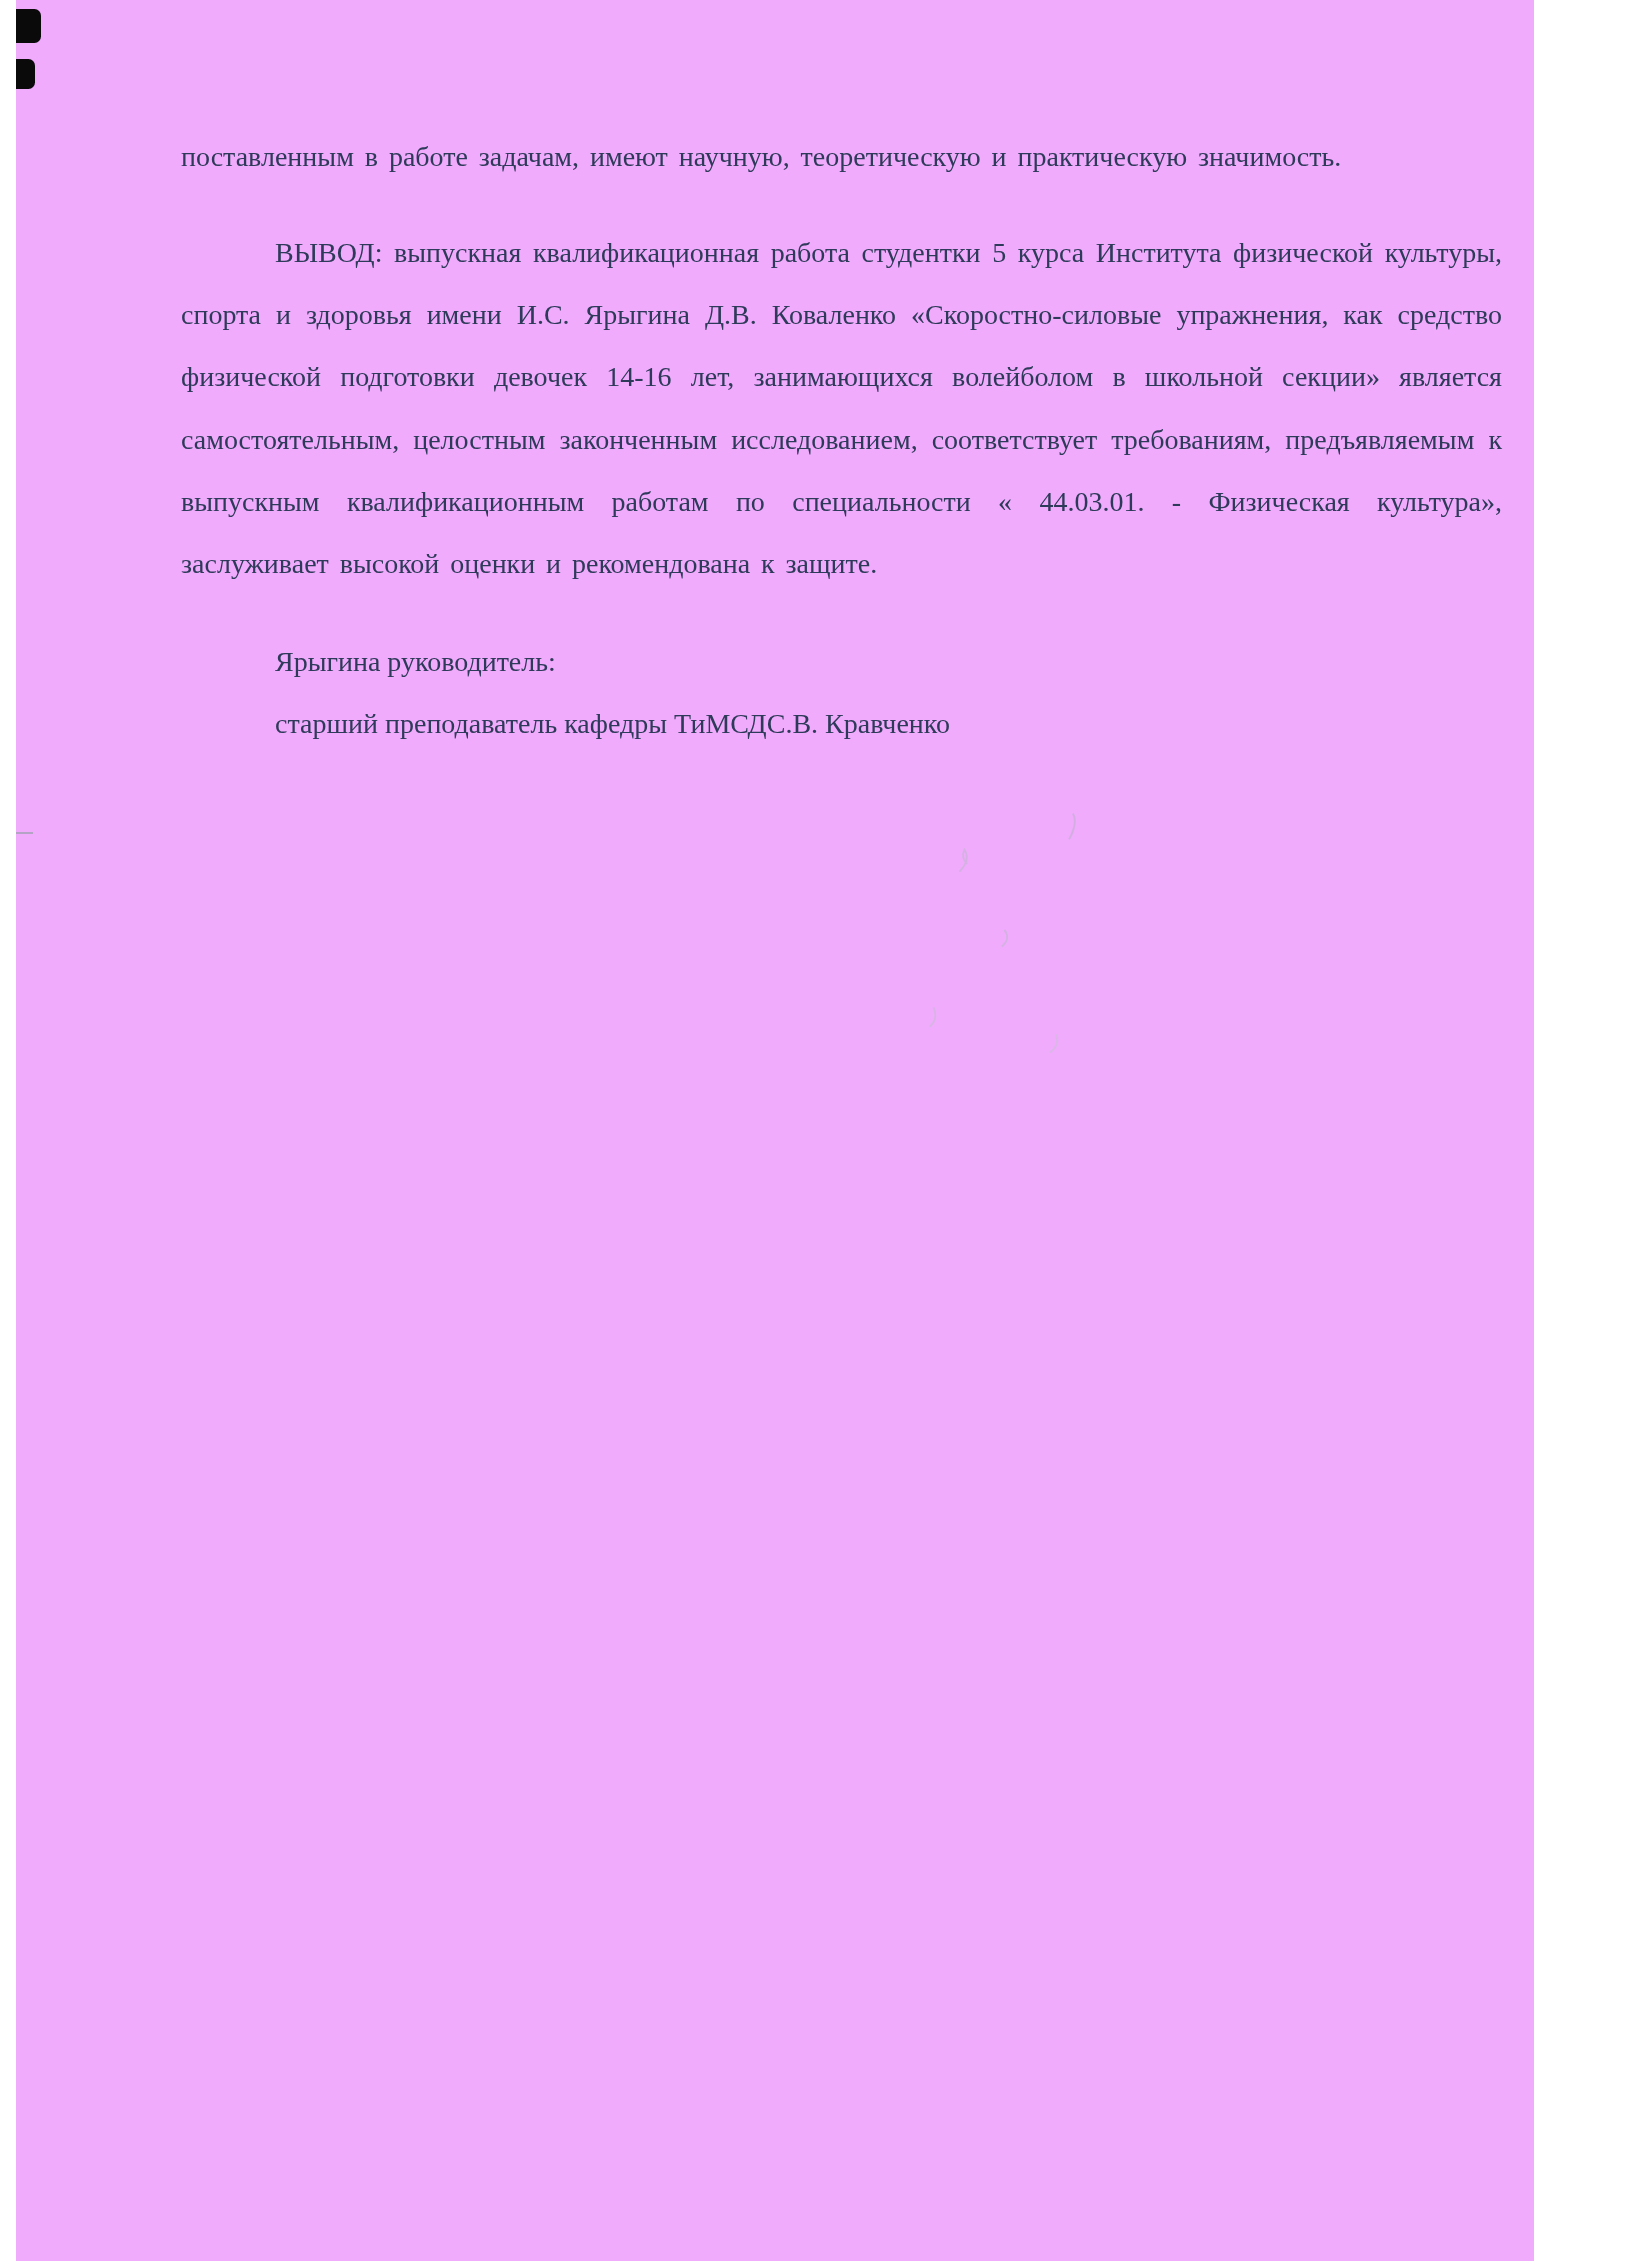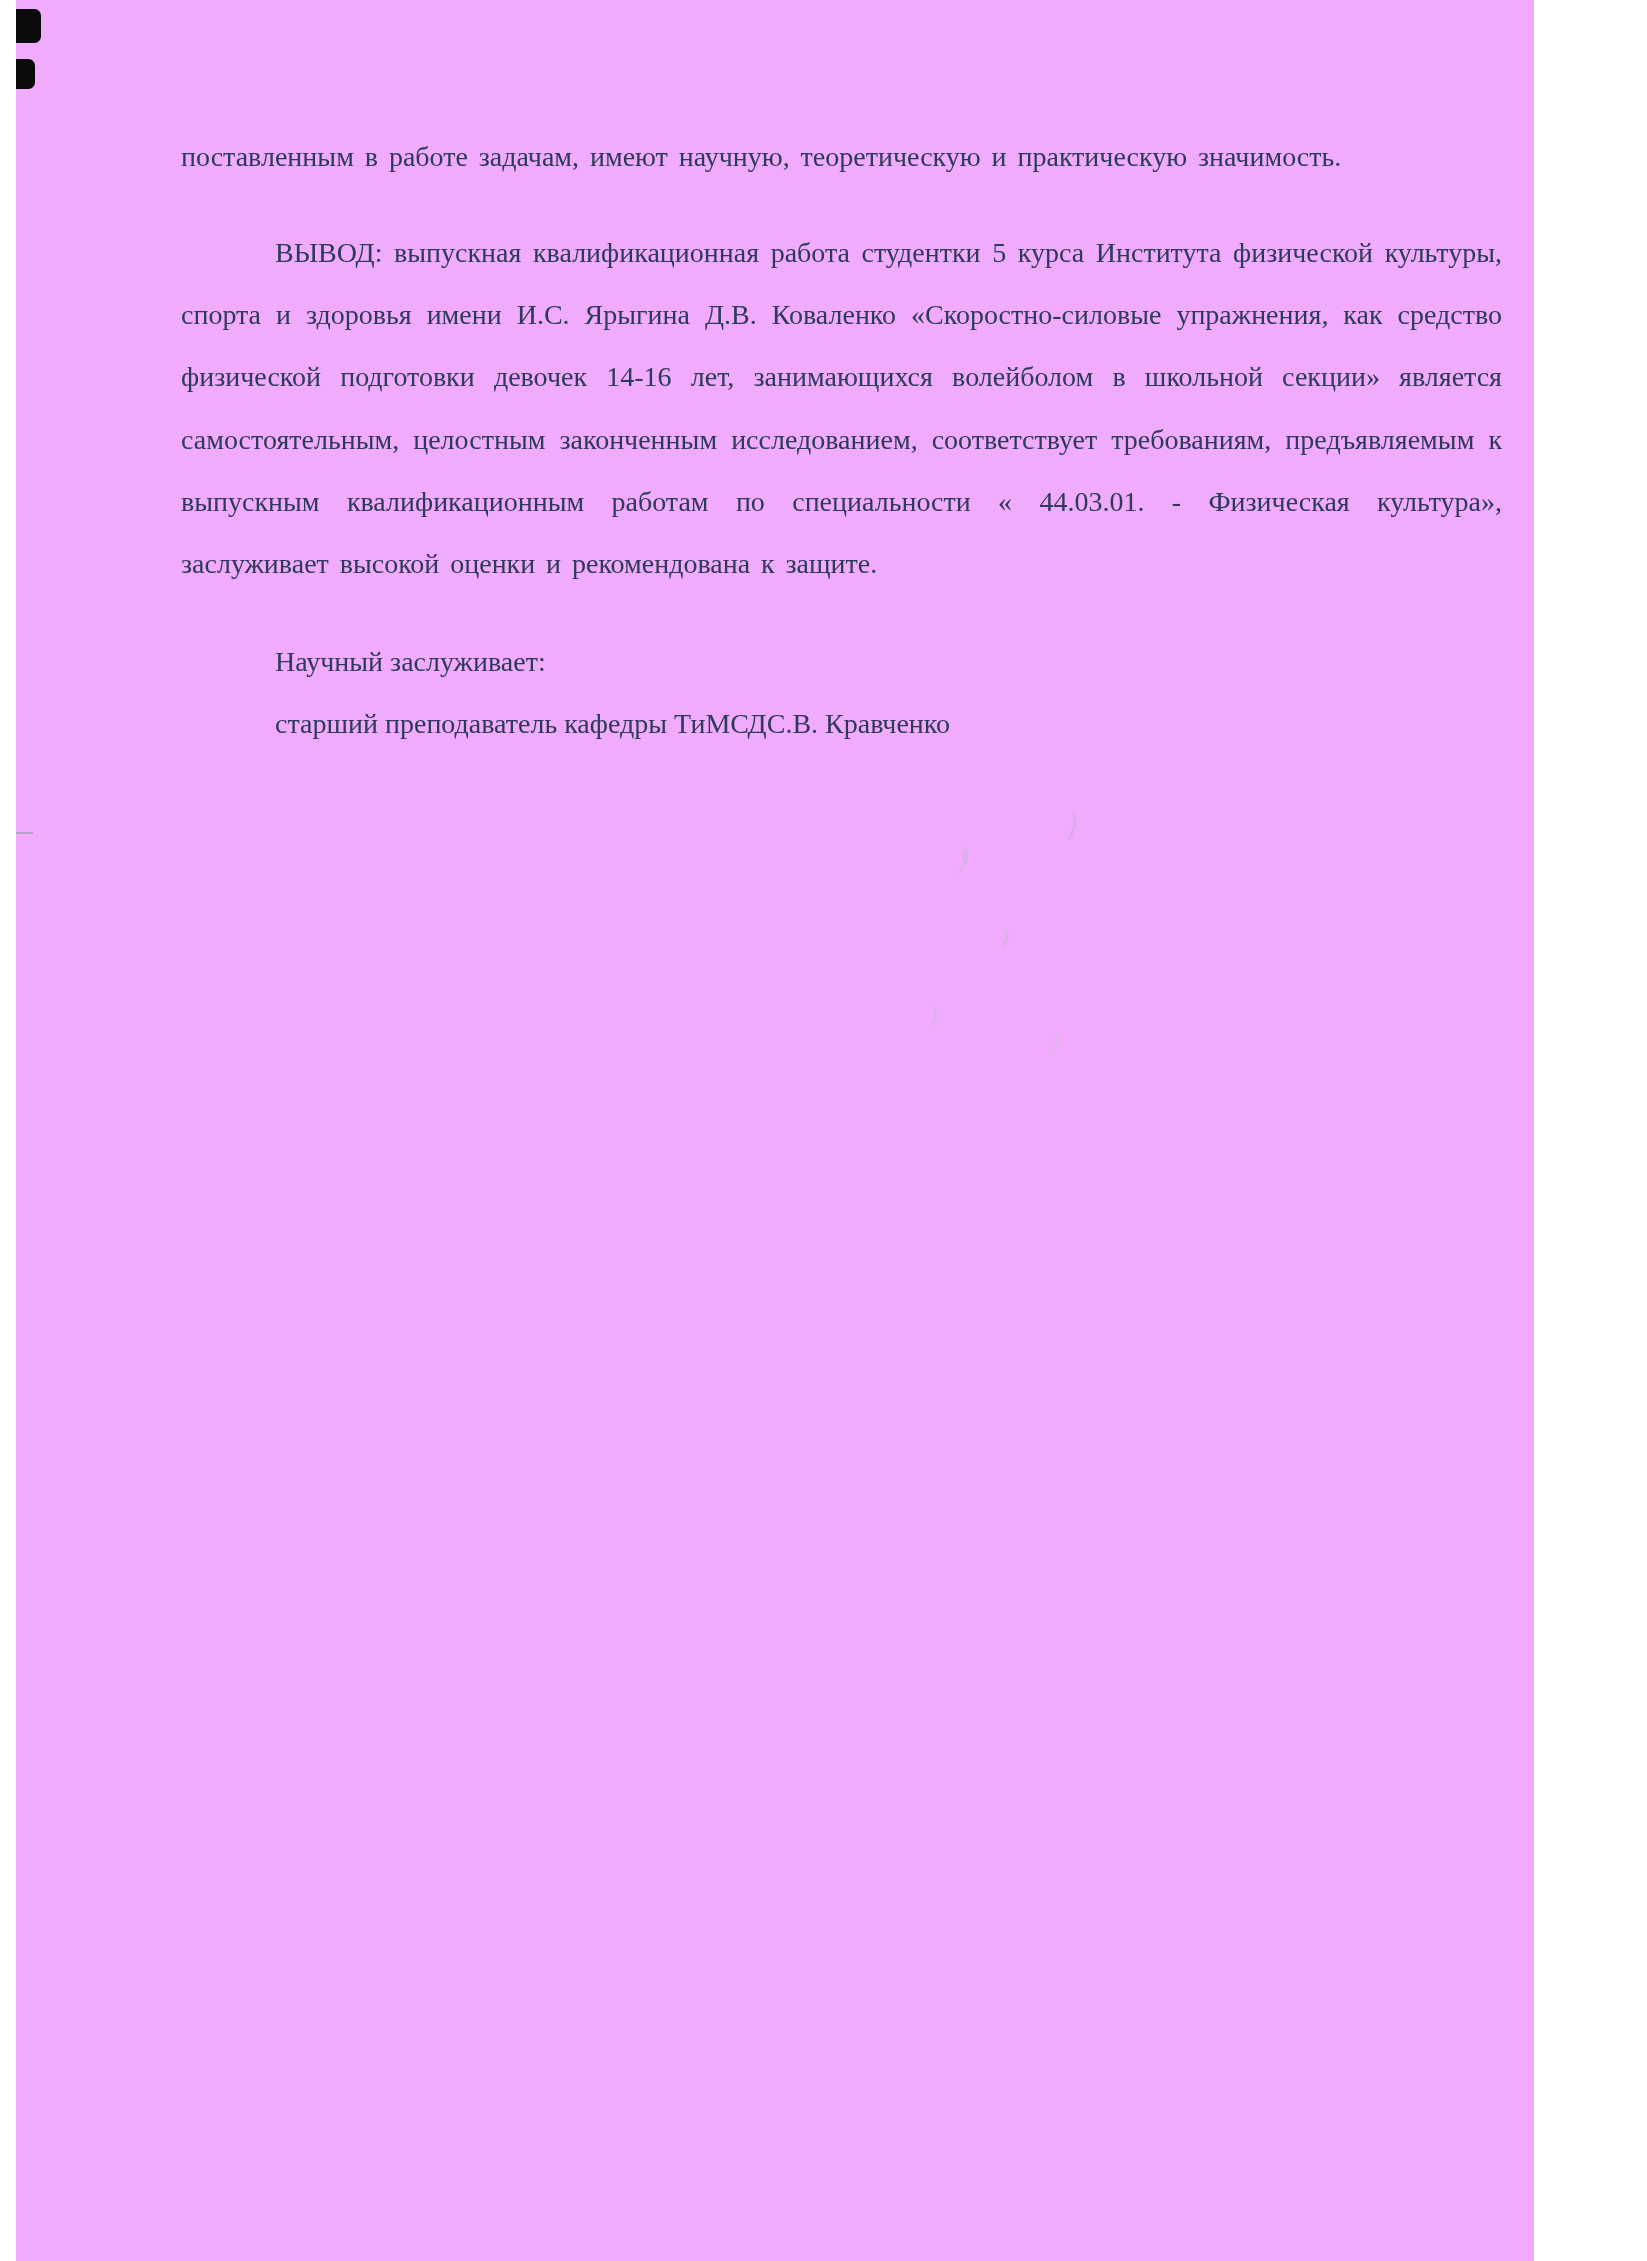--- a/index.html
+++ b/index.html
@@ -103,21 +103,21 @@
     <path d="M300 400 q16 -10 10 -28" stroke="#c2c5cf" stroke-width="3" fill="none"></path>
   </svg>
 
   <div class="content">
 
     <p class="para">поставленным в работе задачам, имеют научную, теоретическую и практическую значимость.</p>
 
     <p class="para indented">ВЫВОД: выпускная квалификационная работа студентки 5 курса Института физической культуры, спорта и здоровья имени И.С. Ярыгина Д.В. Коваленко «Скоростно-силовые упражнения, как средство физической подготовки девочек 14-16 лет, занимающихся волейболом в школьной секции» является самостоятельным, целостным законченным исследованием, соответствует требованиям, предъявляемым к выпускным квалификационным работам по специальности « 44.03.01. - Физическая культура», заслуживает высокой оценки и рекомендована к защите.</p>
 
     <div class="supervisor-block">
-      <div class="supervisor-label">Научный заслуживает:</div>
+      <div class="supervisor-label">Ярыгина руководитель:</div>
       <div class="supervisor-row">
         <span>старший преподаватель кафедры ТиМСД</span>
         <span>С.В. Кравченко</span>
       </div>
     </div>
 
   </div>
 </div>
 
 

